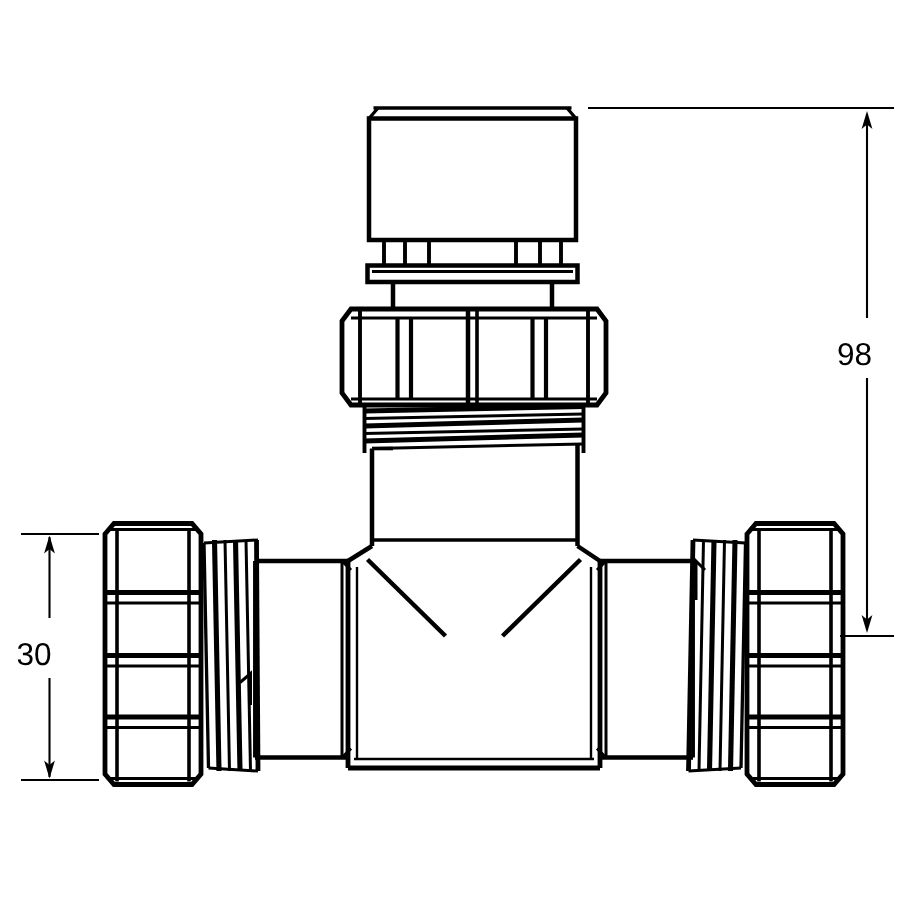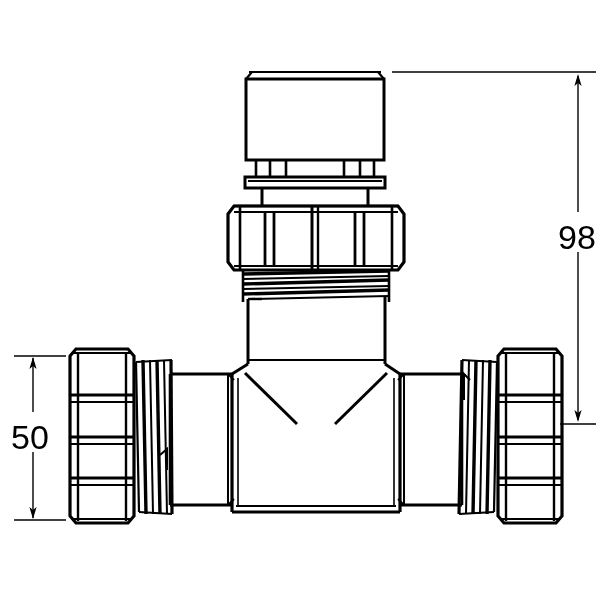--- a/index.html
+++ b/index.html
@@ -3,21 +3,21 @@
 <meta charset="utf-8">
 <style>
   html,body{margin:0;padding:0;background:#ffffff;}
   body{width:600px;height:600px;overflow:hidden;
        font-family:"Liberation Sans",sans-serif;}
   #stage{position:relative;width:600px;height:600px;background:#fff;}
   #drawing{position:absolute;left:0;top:0;width:600px;height:600px;}
   .dimtext{
     position:absolute;
     font-family:"Liberation Sans",sans-serif;
-    font-size:34px;
+    font-size:21px;
     color:#000;
     letter-spacing:0px;
     line-height:30px;
     white-space:nowrap;
   }
   #dim-98-text{left:558px;top:222px;}
   #dim-40-text{left:11px;top:422px;}
 </style>
 </head>
 <body>
@@ -217,15 +217,15 @@
 
         <path d="M 33 357 L 29.4 369 L 33 366 L 36.6 369 Z" fill="#000000" stroke="none"></path>
         <path d="M 33 519 L 29.4 507 L 33 510 L 36.6 507 Z" fill="#000000" stroke="none"></path>
       </g>
 
     </g>
   </svg>
 
   <div class="dimtext" id="dim-98-text">98</div>
 
-  <div class="dimtext" id="dim-40-text">50</div>
+  <div class="dimtext" id="dim-40-text">30</div>
 
 </div>
 
 </body></html>

